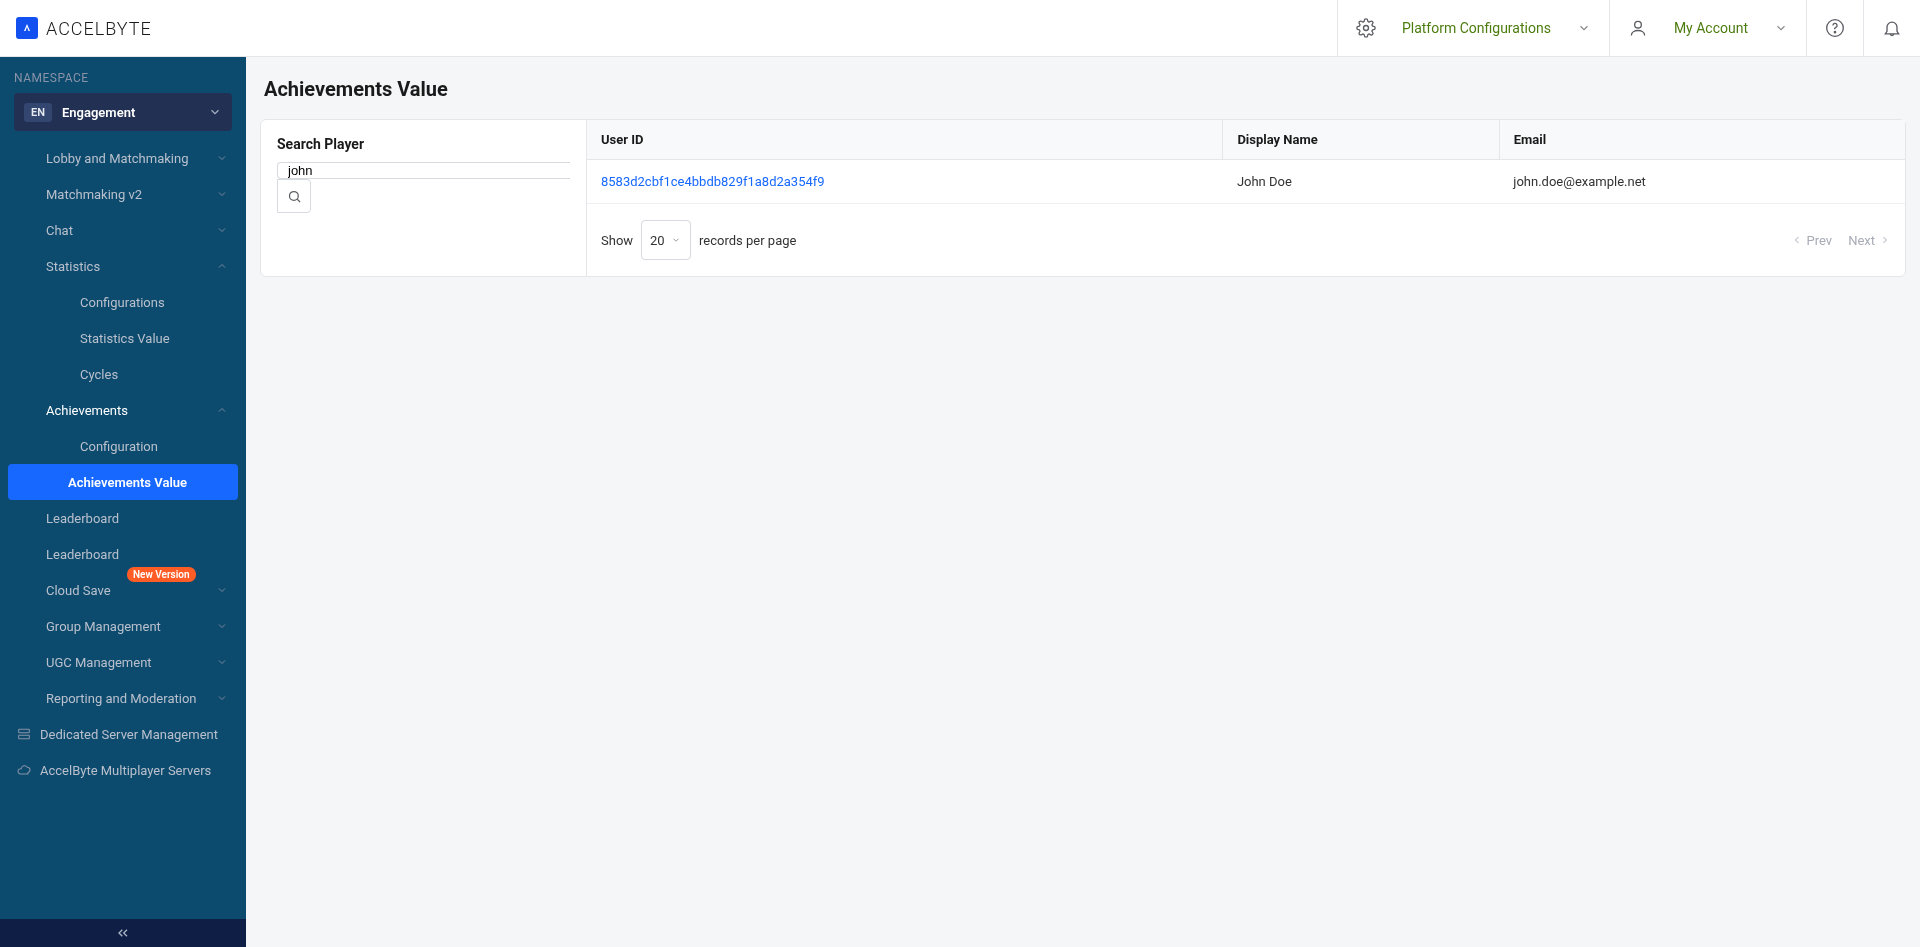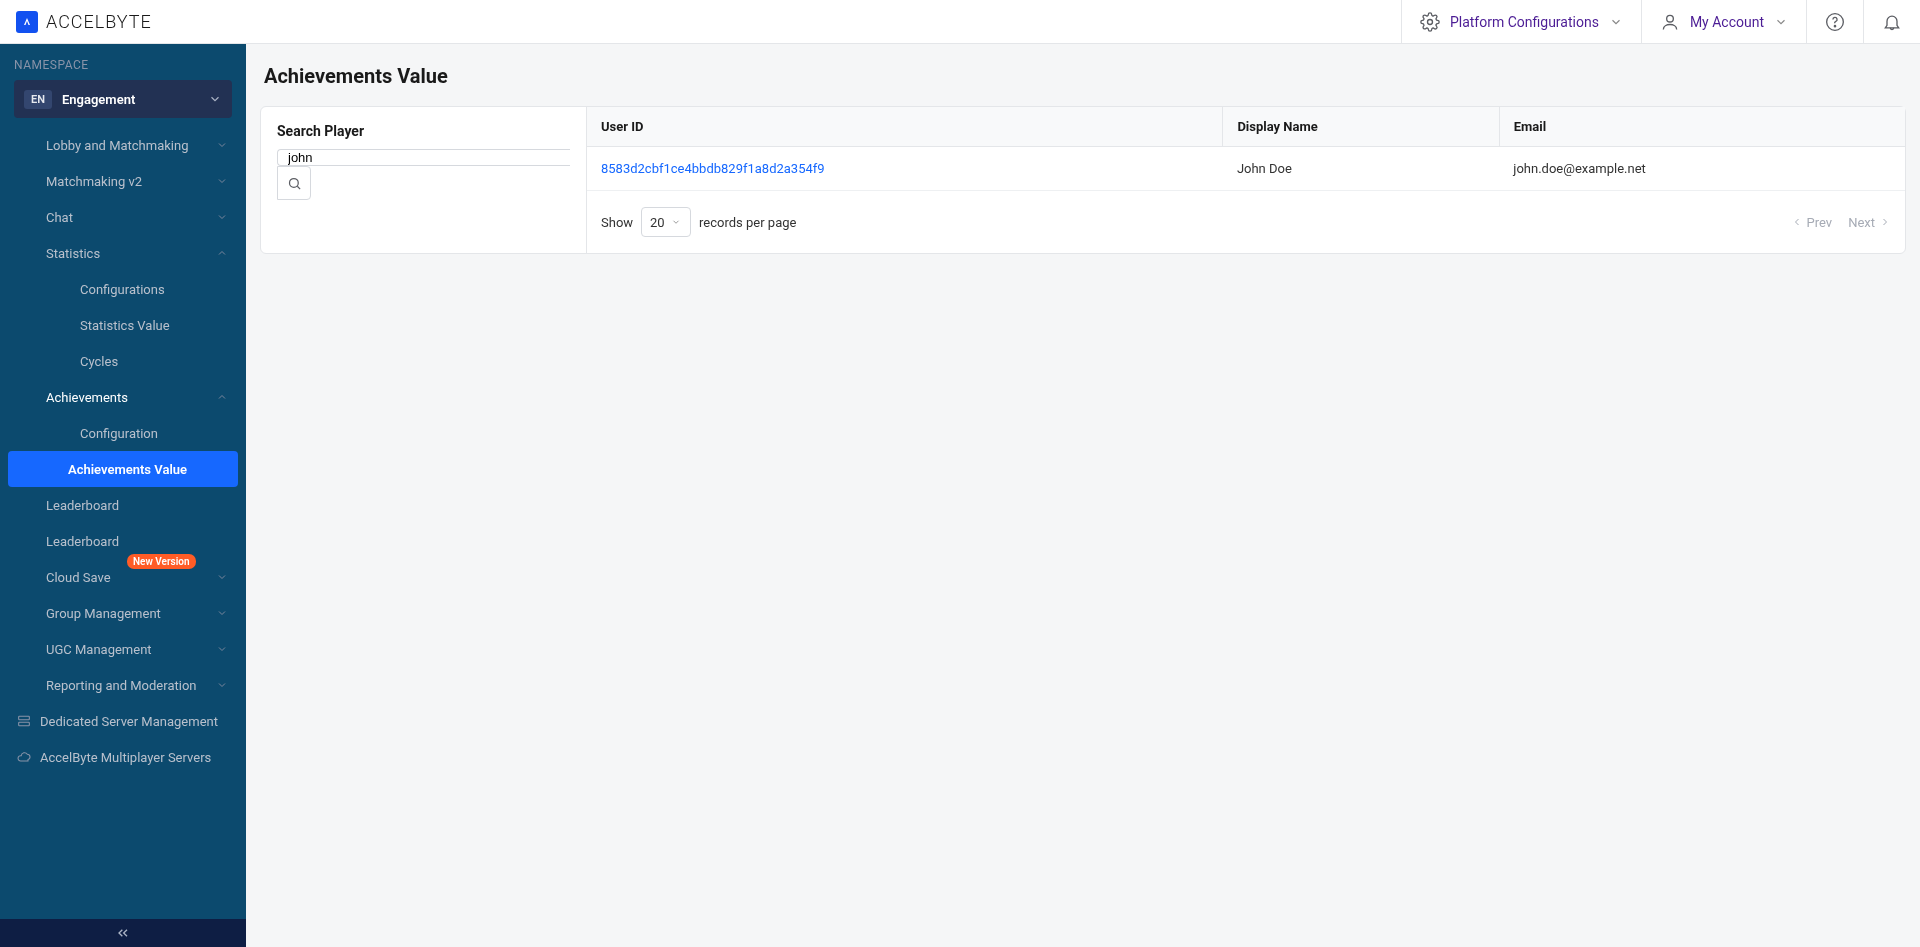--- a/index.html
+++ b/index.html
@@ -1,26 +1,26 @@
 <!DOCTYPE html>
 <html><head>
 <meta charset="utf-8">
 <style>
   * { box-sizing: border-box; margin: 0; padding: 0; }
   html, body { height: 100%; font-family: -apple-system, BlinkMacSystemFont, "Segoe UI", Roboto, Arial, sans-serif; font-size: 14px; color: #1a1a1a; }
   body { display: flex; flex-direction: column; background: #f5f6f7; }
 
   
-  .topbar { display: flex; align-items: stretch; height: 44px; background: #fff; border-bottom: 1px solid #e4e6e9; }
+  .topbar { display: flex; align-items: stretch; height: 57px; background: #fff; border-bottom: 1px solid #e4e6e9; }
   .brand { display: flex; align-items: center; gap: 8px; padding: 0 16px; width: 246px; }
   .brand-badge { width: 22px; height: 22px; background: #1251f0; border-radius: 3px; display:flex; align-items:center; justify-content:center; }
   .brand-badge svg { width: 12px; height: 12px; }
   .brand-text { font-size: 18px; letter-spacing: 1px; color: #1a1a1a; font-weight: 300; }
   .topbar-spacer { flex: 1; }
-  .topbar-item { display: flex; align-items: center; gap: 10px; padding: 0 18px; border-left: 1px solid #e4e6e9; cursor: pointer; color: #4c1d95; }
+  .topbar-item { display: flex; align-items: center; gap: 26px; padding: 0 18px; border-left: 1px solid #e4e6e9; cursor: pointer; color: #4d7c0f; }
   .topbar-item.icon-only { padding: 0 18px; }
   .topbar-icon { width: 20px; height: 20px; color: #5b5d63; }
   .chev { width: 14px; height: 14px; color: #888; }
 
   
   .shell { display: flex; flex: 1; min-height: 0; }
 
   
   .sidebar { width: 246px; background: #0c4a6e; color: #b9c0cc; display: flex; flex-direction: column; position: relative; }
   .ns-label { font-size: 12px; color: #8893a8; padding: 14px 14px 8px; letter-spacing: 0.5px; }
@@ -60,21 +60,21 @@
   .search-btn { width:34px; height:34px; border:1px solid #d6d9de; border-radius:0 4px 4px 0; background:#fff; cursor:pointer; display:flex; align-items:center; justify-content:center; color:#5b5d63; }
 
   .panel-right { flex:1; padding: 0 0 16px; display:flex; flex-direction:column; }
   .tbl { width:100%; border-collapse: collapse; }
   .tbl th { text-align:left; font-size:13px; font-weight:700; color:#1a1a1a; background:#f8f9fa; padding:12px 14px; border-bottom:1px solid #e4e6e9; }
   .tbl th + th { border-left: 1px solid #e4e6e9; }
   .tbl td { padding: 14px; font-size:13px; color:#333; border-bottom:1px solid #eef0f2; }
   .tbl td a { color:#1668ff; text-decoration:none; }
 
   .pager { display:flex; align-items:center; padding: 16px 14px 0; font-size:13px; color:#333; }
-  .pager .mini-select { margin:0 8px; height:30px; min-width:50px; border:1px solid #d6d9de; border-radius:4px; background:#fff; display:flex; align-items:center; padding:0 8px; cursor:pointer; }
+  .pager .mini-select { margin:0 8px; height:40px; min-width:50px; border:1px solid #d6d9de; border-radius:4px; background:#fff; display:flex; align-items:center; padding:0 8px; cursor:pointer; }
   .pager .mini-select .sel-chev { margin-left:6px; width:10px; height:10px; color:#888; }
   .pager-spacer { flex:1; }
   .pager-btn { color:#a6abb5; cursor:not-allowed; display:flex; align-items:center; gap:4px; margin-left:16px; }
   .pager-btn svg { width:12px; height:12px; }
 </style>
 </head>
 <body>
 
 <div class="topbar">
   <div class="brand">

